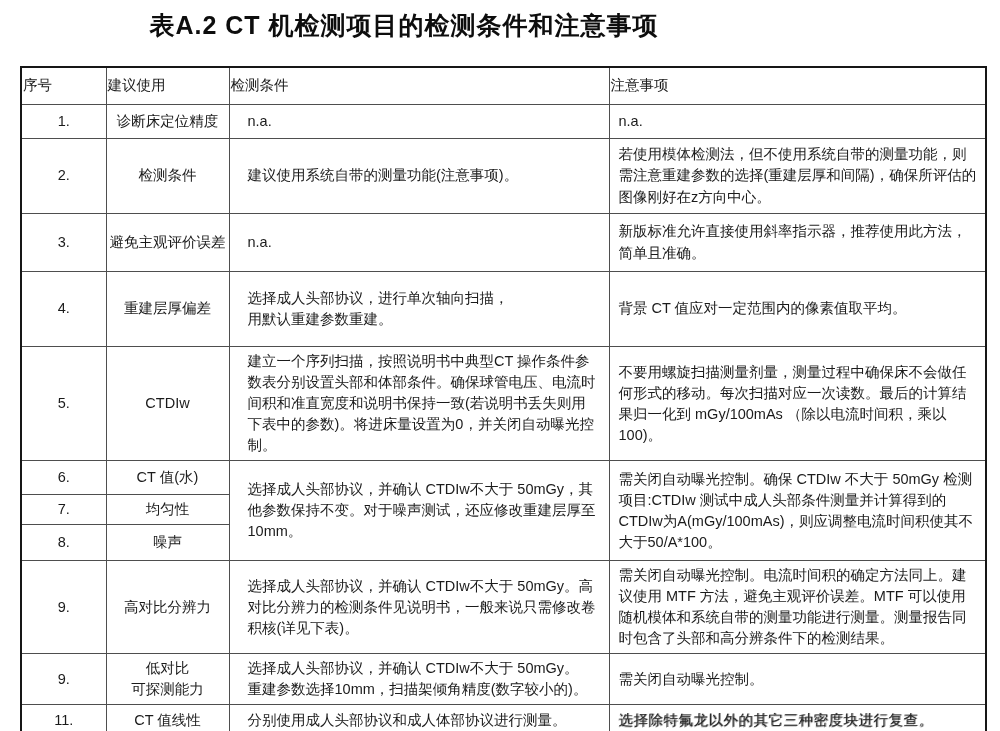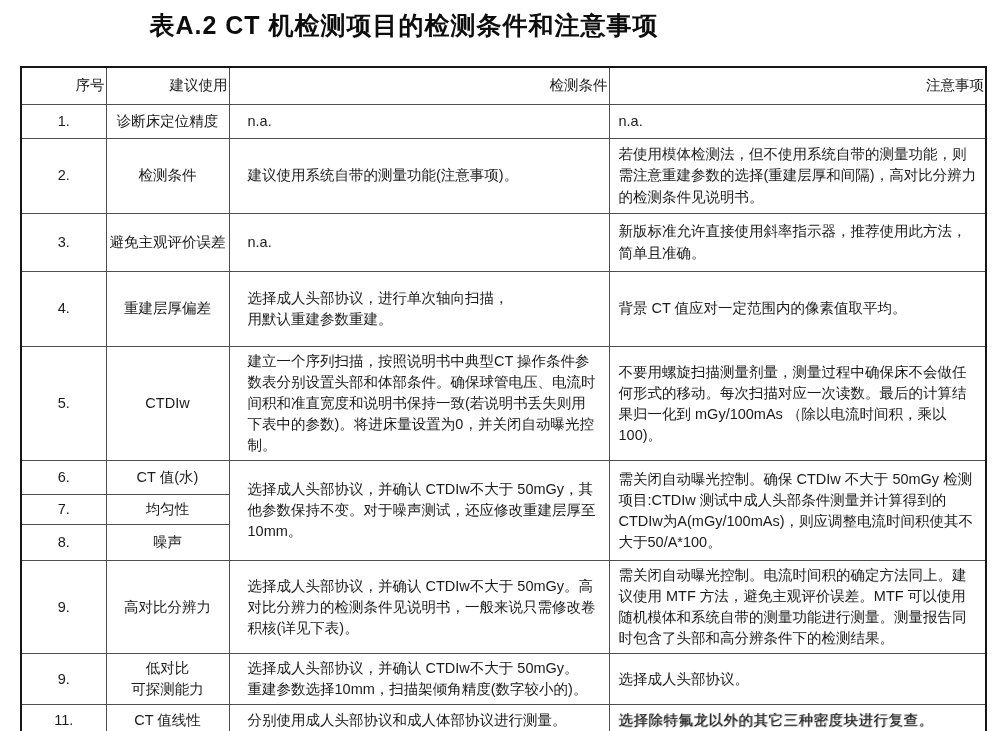--- a/index.html
+++ b/index.html
@@ -14,21 +14,21 @@
   }
   table.doc-table{
     position:absolute;left:20px;top:66px;border-collapse:collapse;table-layout:fixed;
     border:2px solid #161616;background:#fff;
   }
   .doc-table th,.doc-table td{
     border:1px solid #4e4e4e;font-size:14.5px;line-height:1.45;
     vertical-align:middle;font-weight:normal;color:#1b1b1b;
     overflow:hidden;
   }
-  .doc-table th{height:34px;text-align:right;background:#fff;}
+  .doc-table th{height:34px;text-align:left;background:#fff;}
   td.c{text-align:center;white-space:pre-line;}
   td.cond{text-align:left;padding:4px 12px 4px 18px;white-space:pre-line;}
   td.note{text-align:left;padding:4px 8px 4px 9px;white-space:pre-line;}
   td.degraded{
     filter:blur(0.7px);
     text-shadow:1px 0 0 rgba(20,20,20,0.45), -0.5px 0.5px 0 rgba(20,20,20,0.25);
     letter-spacing:0.5px;color:#2a2a2a;
   }
 </style>
 </head>
@@ -53,21 +53,21 @@
   <tr style="height:34px">
     <td class="c">1.</td>
     <td class="c">诊断床定位精度</td>
     <td class="cond">n.a.</td>
     <td class="note">n.a.</td>
   </tr>
   <tr style="height:75px">
     <td class="c">2.</td>
     <td class="c">检测条件</td>
     <td class="cond">建议使用系统自带的测量功能(注意事项)。</td>
-    <td class="note">若使用模体检测法，但不使用系统自带的测量功能，则需注意重建参数的选择(重建层厚和间隔)，高对比分辨力的检测条件见说明书。</td>
+    <td class="note">若使用模体检测法，但不使用系统自带的测量功能，则需注意重建参数的选择(重建层厚和间隔)，确保所评估的图像刚好在z方向中心。</td>
   </tr>
   <tr style="height:58px">
     <td class="c">3.</td>
     <td class="c">避免主观评价误差</td>
     <td class="cond">n.a.</td>
     <td class="note">新版标准允许直接使用斜率指示器，推荐使用此方法，简单且准确。</td>
   </tr>
   <tr style="height:75px">
     <td class="c">4.</td>
     <td class="c">重建层厚偏差</td>
@@ -100,21 +100,21 @@
     <td class="c">高对比分辨力</td>
     <td class="cond">选择成人头部协议，并确认 CTDIw不大于 50mGy。高对比分辨力的检测条件见说明书，一般来说只需修改卷积核(详见下表)。</td>
     <td class="note">需关闭自动曝光控制。电流时间积的确定方法同上。建议使用 MTF 方法，避免主观评价误差。MTF 可以使用随机模体和系统自带的测量功能进行测量。测量报告同时包含了头部和高分辨条件下的检测结果。</td>
   </tr>
   <tr style="height:44px">
     <td class="c">9.</td>
     <td class="c">低对比
 可探测能力</td>
     <td class="cond">选择成人头部协议，并确认 CTDIw不大于 50mGy。
 重建参数选择10mm，扫描架倾角精度(数字较小的)。</td>
-    <td class="note">选择成人头部协议。</td>
+    <td class="note">需关闭自动曝光控制。</td>
   </tr>
   <tr style="height:32px">
     <td class="c">11.</td>
     <td class="c">CT 值线性</td>
     <td class="cond">分别使用成人头部协议和成人体部协议进行测量。</td>
     <td class="note degraded">选择除特氟龙以外的其它三种密度块进行复查。</td>
   </tr>
 </tbody>
   </table>
 

